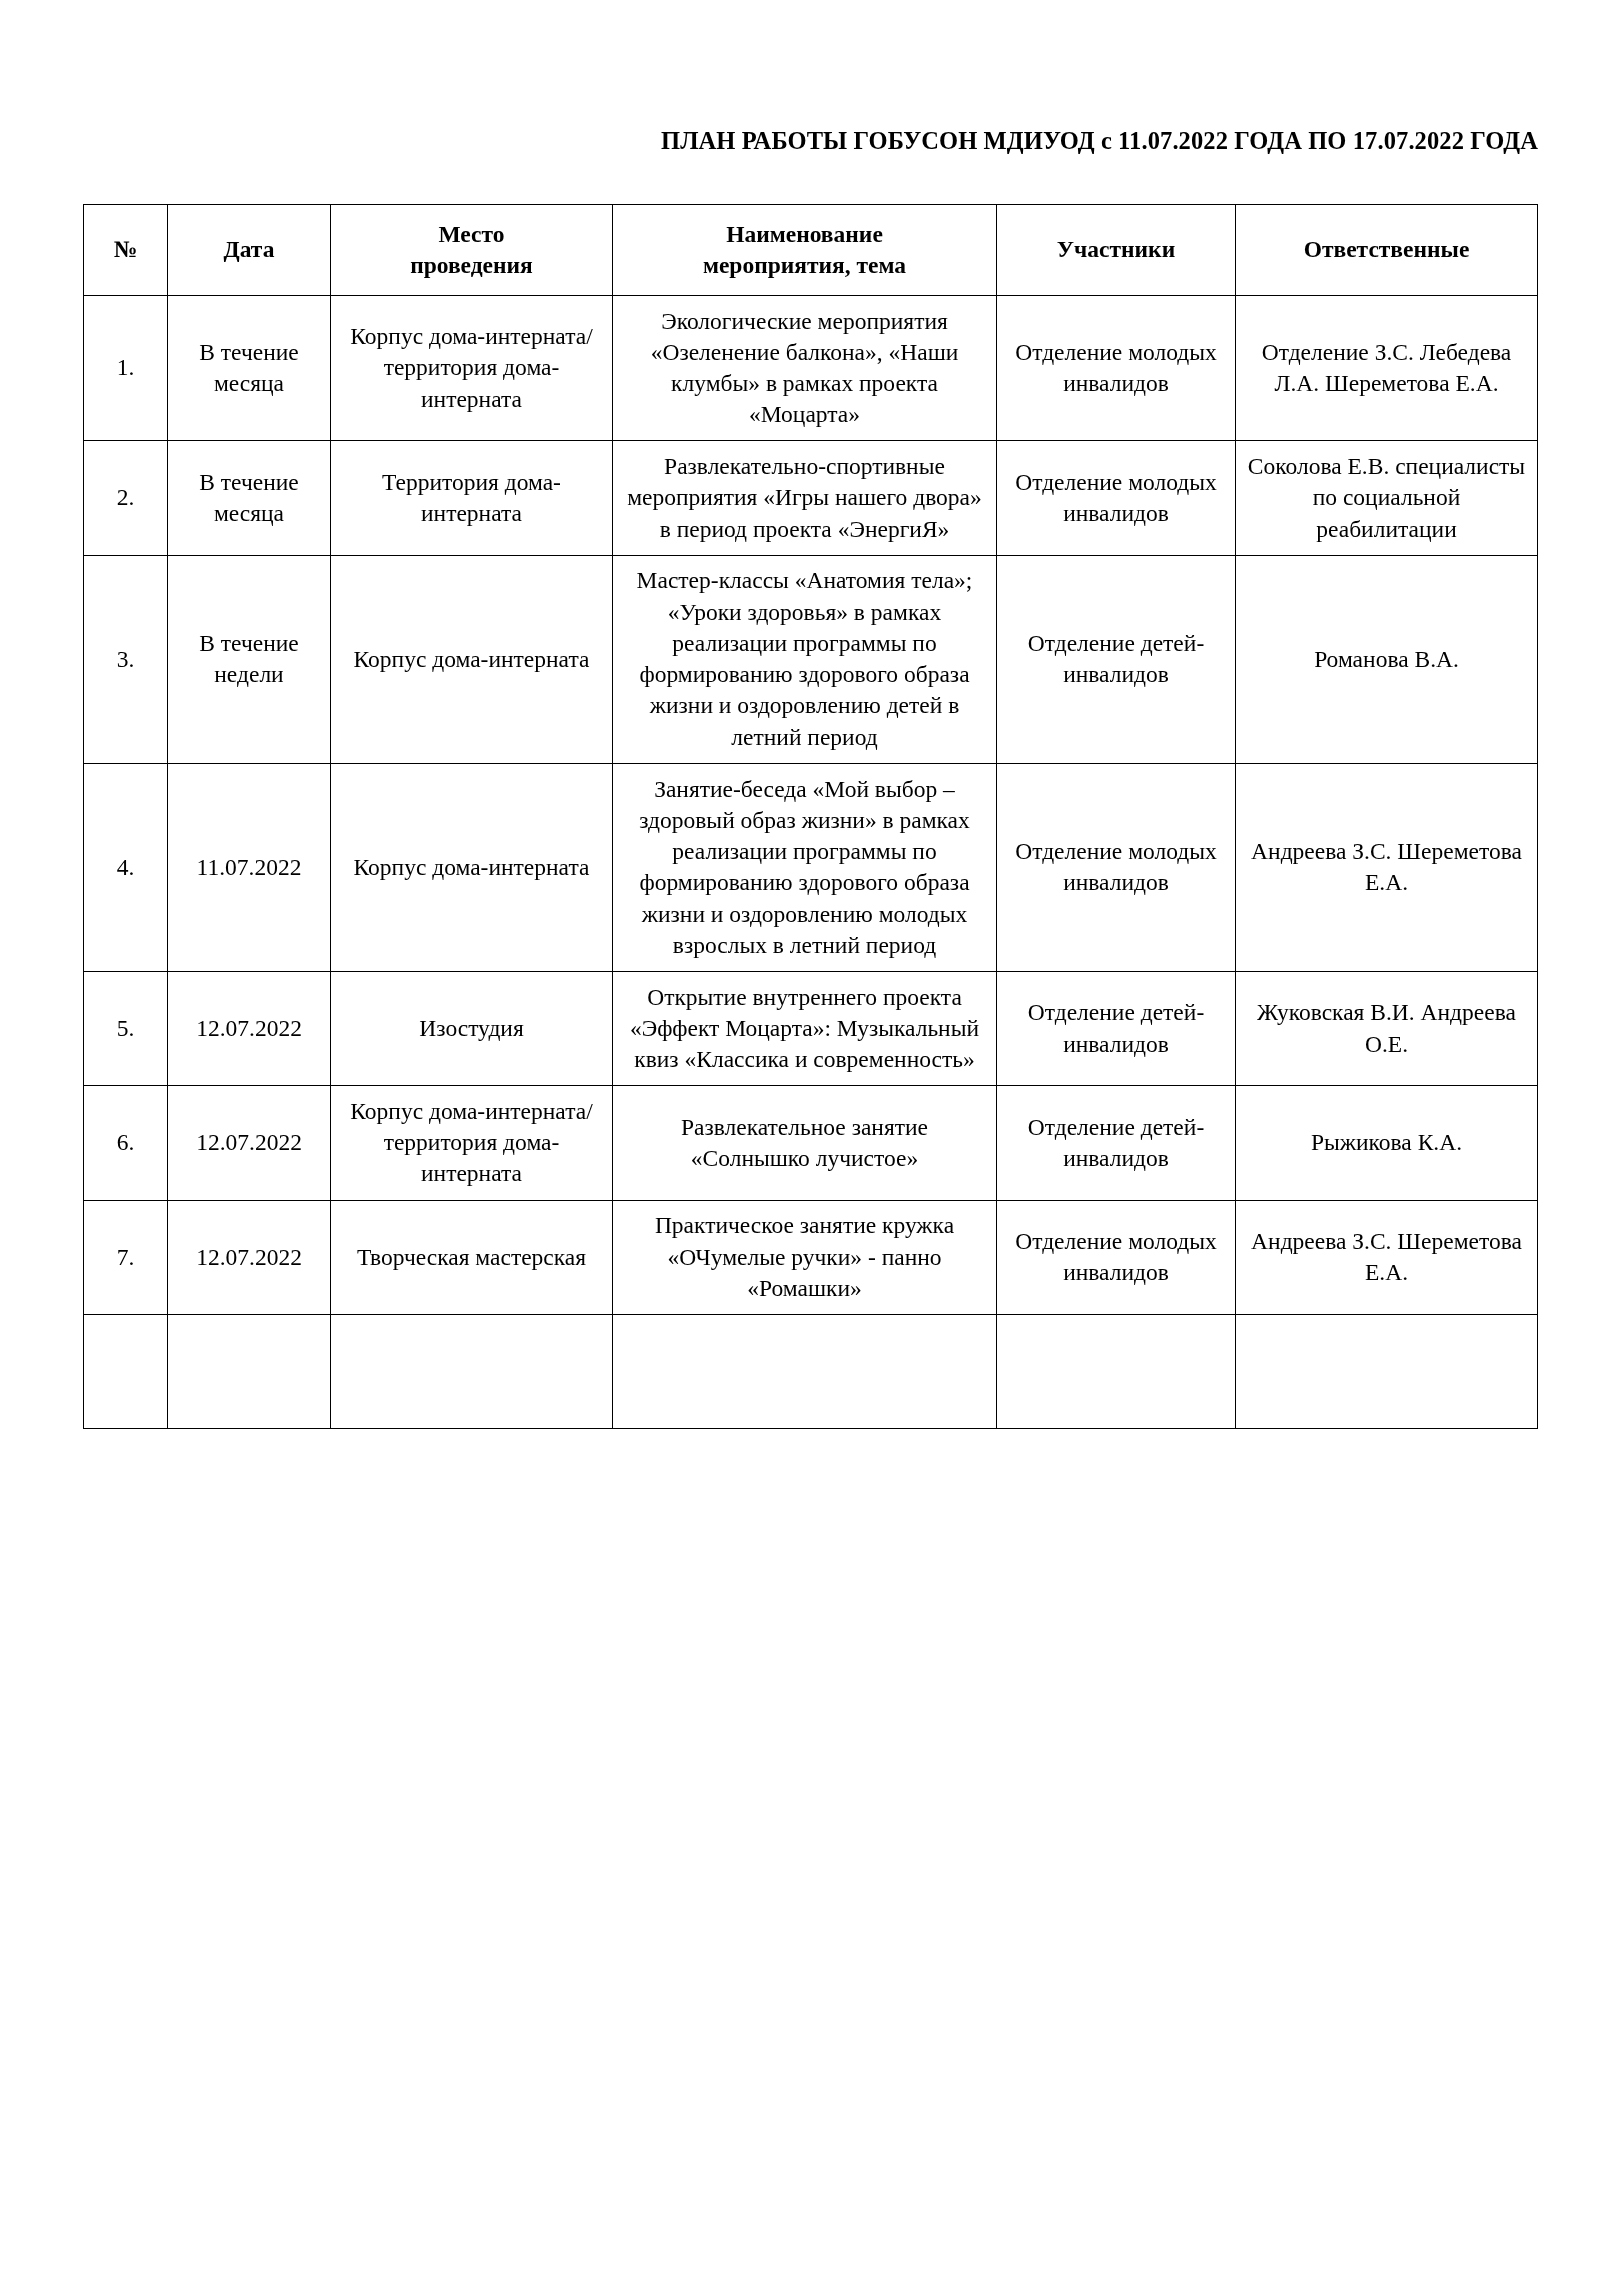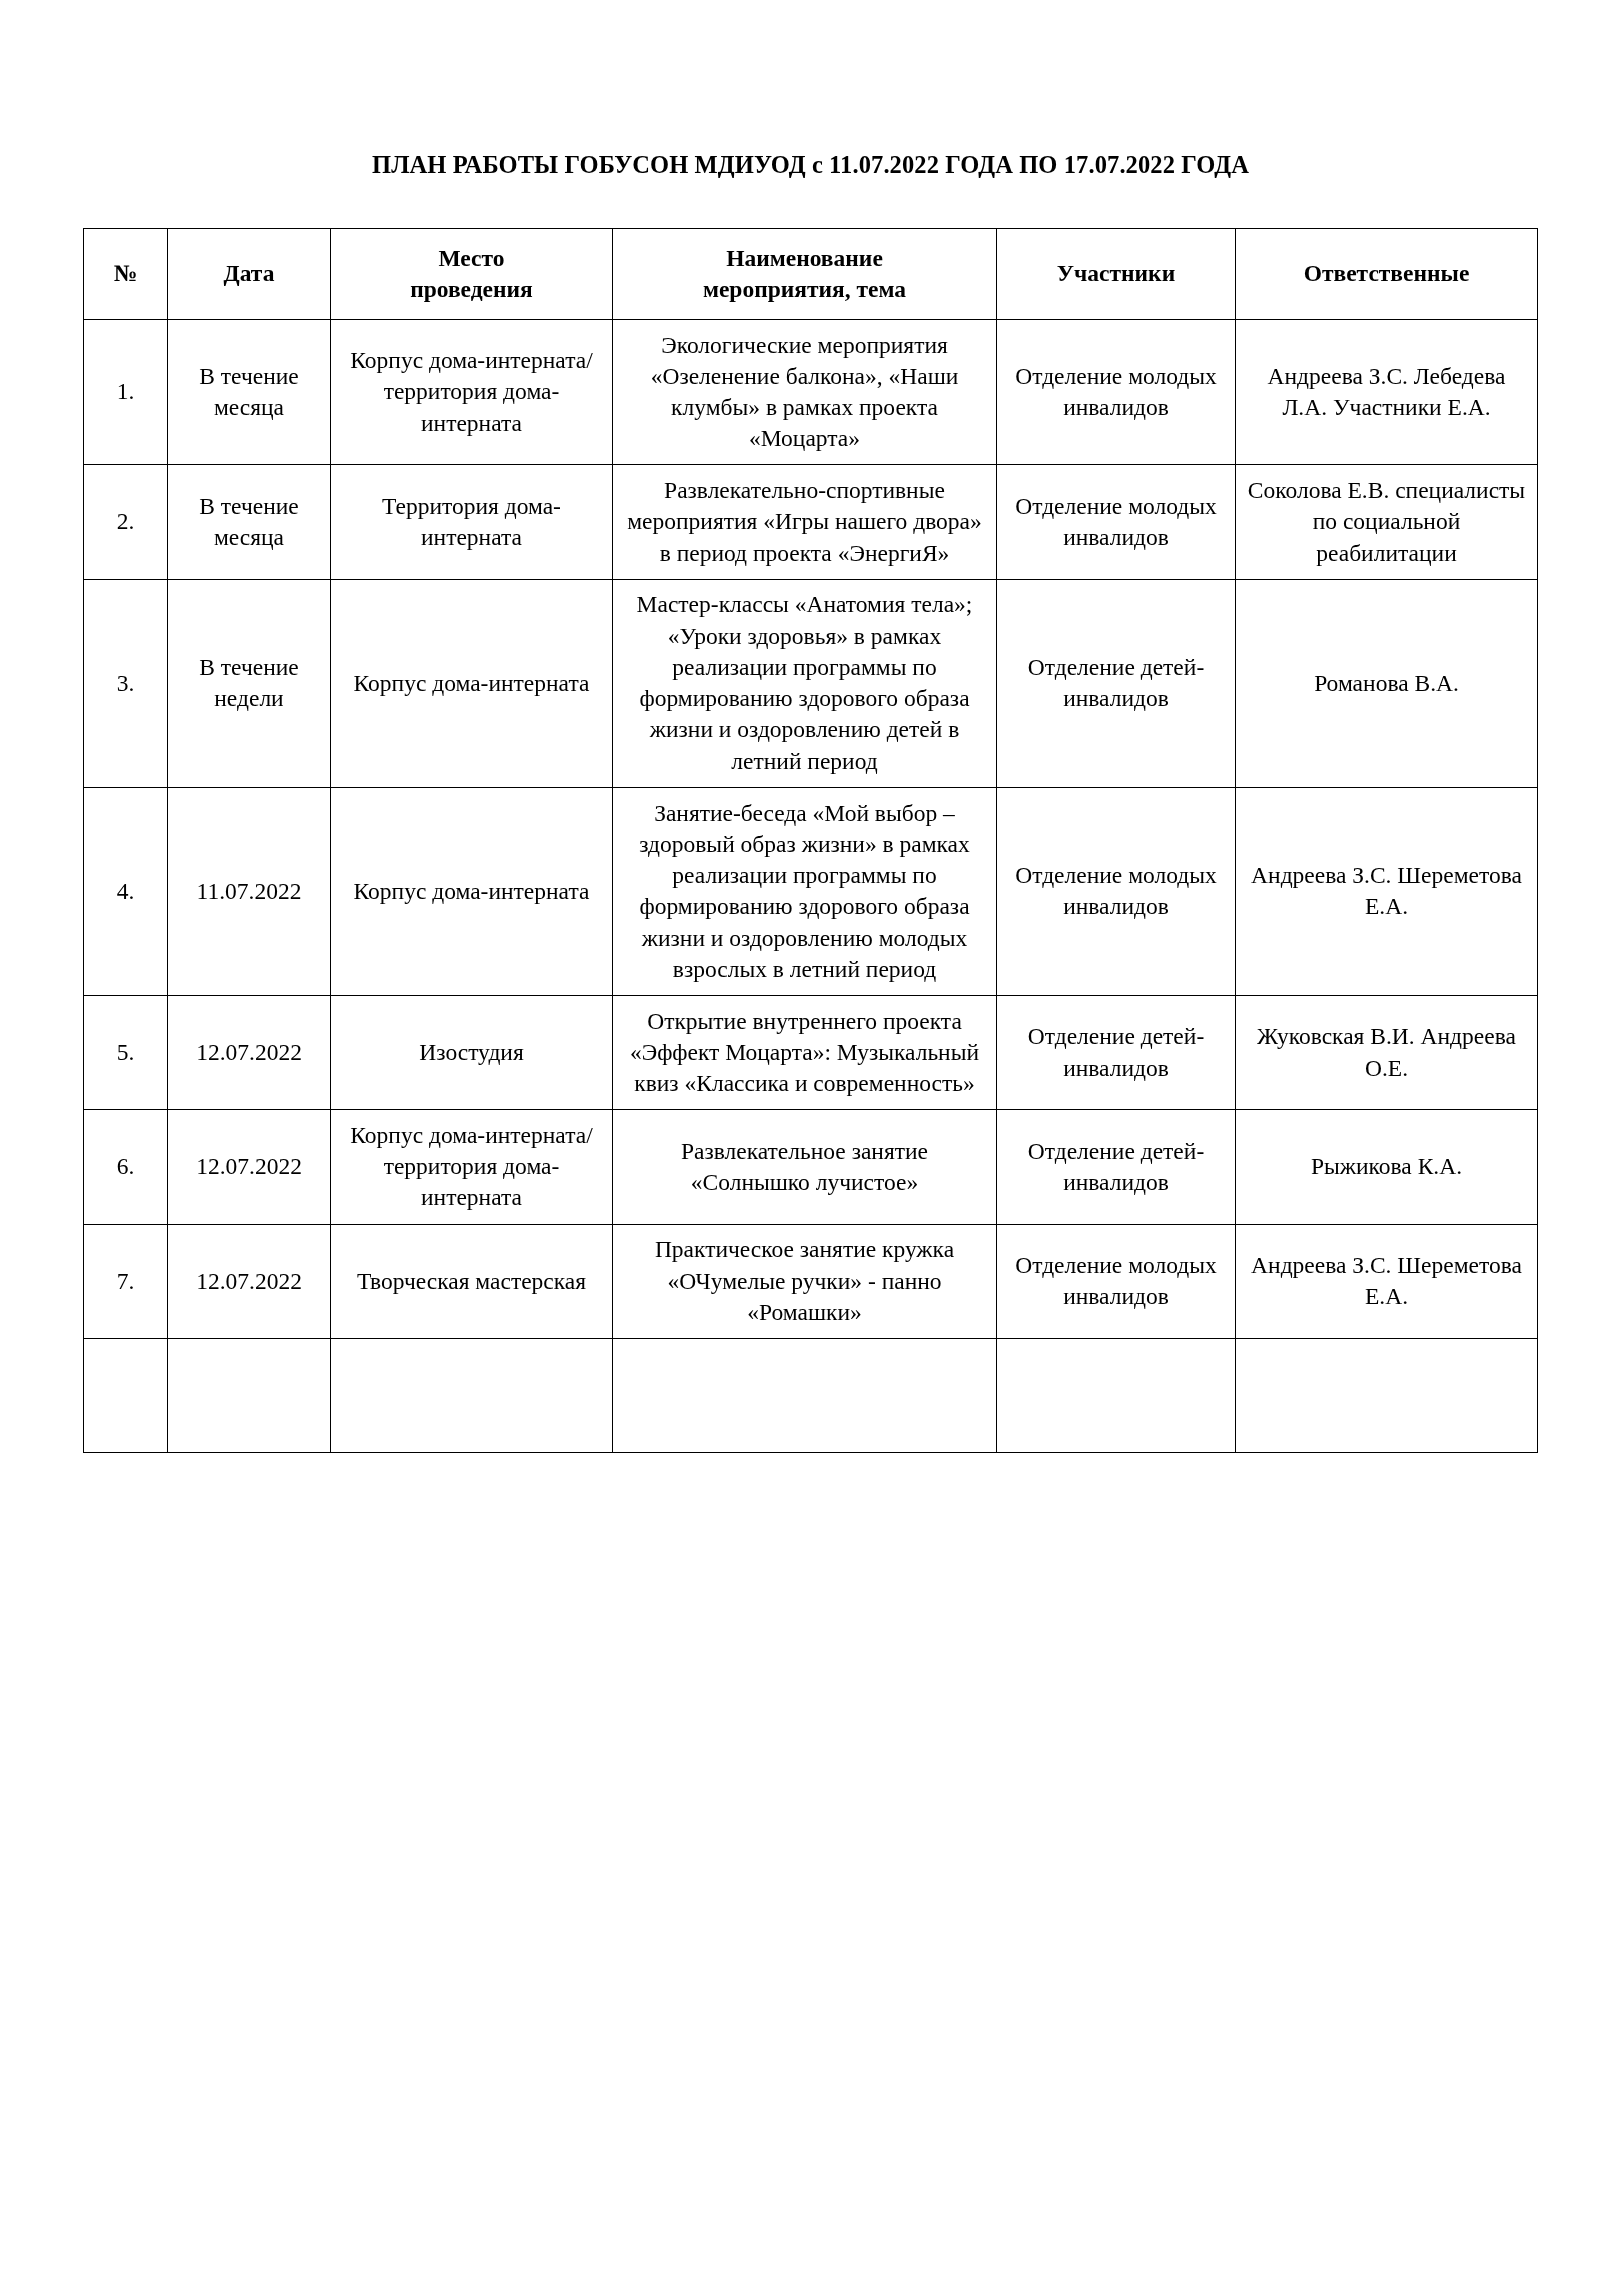--- a/index.html
+++ b/index.html
@@ -14,25 +14,25 @@
     color: #000000;
     position: relative;
   }
   .page {
     box-sizing: border-box;
     width: 1621px;
     min-height: 2293px;
     padding: 108px 83px 59px 83px;
   }
   .doc-title {
-    text-align: center;
+    text-align: right;
     font-weight: bold;
     font-size: 24.5px;
     letter-spacing: 0.1px;
-    margin: 41px 0 47px 0;
+    margin: 17px 0 47px 0;
     line-height: 1.3;
   }
   table.plan {
     border-collapse: collapse;
     width: 1455px;
     margin: 0 auto;
     table-layout: fixed;
   }
   table.plan th,
   table.plan td {
@@ -97,21 +97,21 @@
         <th>Ответственные</th>
       </tr>
     </thead>
     <tbody>
       <tr>
         <td class="num">1.</td>
         <td class="cell-text">В течение месяца</td>
         <td class="cell-text">Корпус дома-интерната/ территория дома-интерната</td>
         <td class="cell-text">Экологические мероприятия «Озеленение балкона», «Наши клумбы» в рамках проекта «Моцарта»</td>
         <td class="cell-text">Отделение молодых инвалидов</td>
-        <td class="cell-text">Андреева З.С. Лебедева Л.А. Участники Е.А.</td>
+        <td class="cell-text">Отделение З.С. Лебедева Л.А. Шереметова Е.А.</td>
       </tr>
       <tr>
         <td class="num">2.</td>
         <td class="cell-text">В течение месяца</td>
         <td class="cell-text">Территория дома-интерната</td>
         <td class="cell-text">Развлекательно-спортивные мероприятия «Игры нашего двора» в период проекта «ЭнергиЯ»</td>
         <td class="cell-text">Отделение молодых инвалидов</td>
         <td class="cell-text">Соколова Е.В. специалисты по социальной реабилитации</td>
       </tr>
       <tr>

